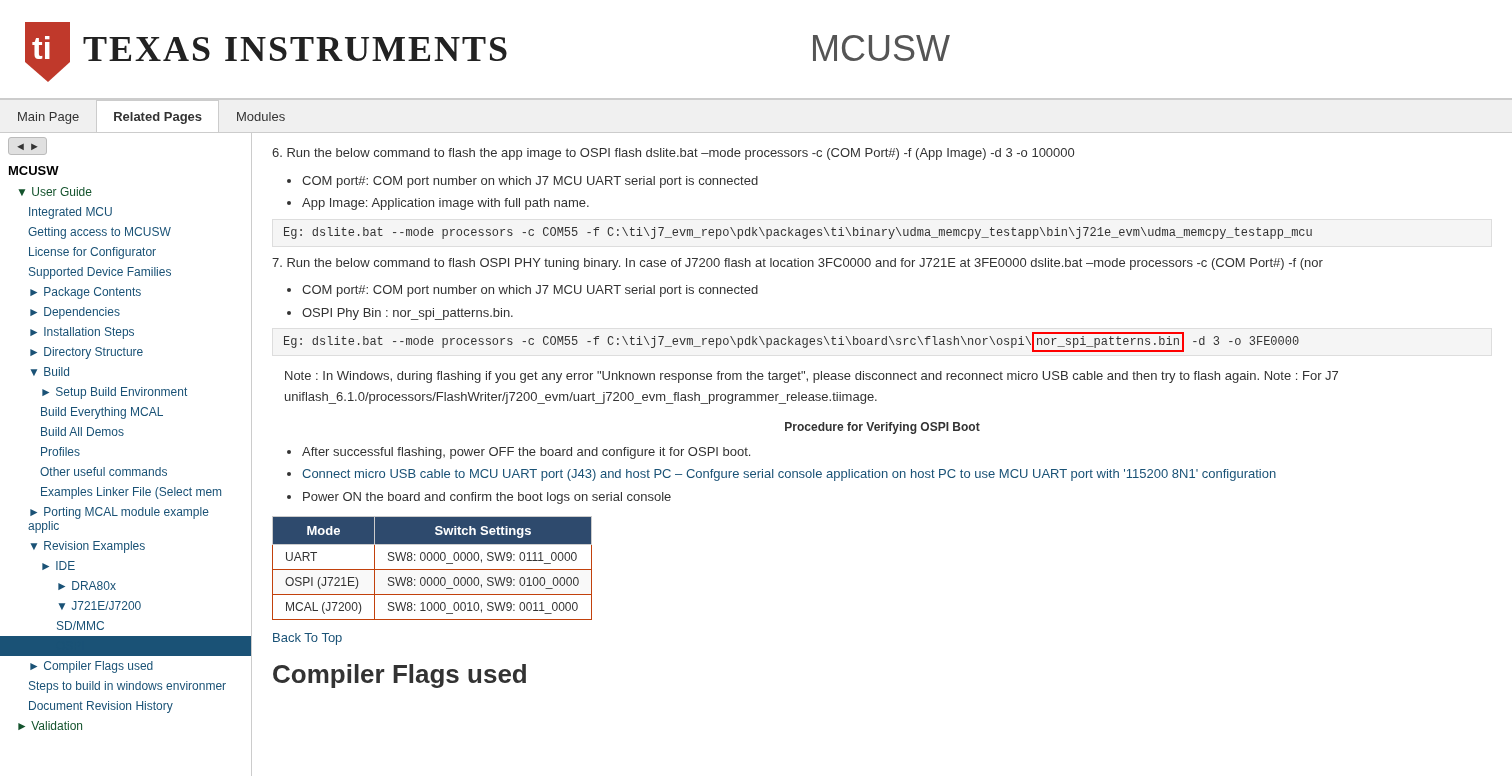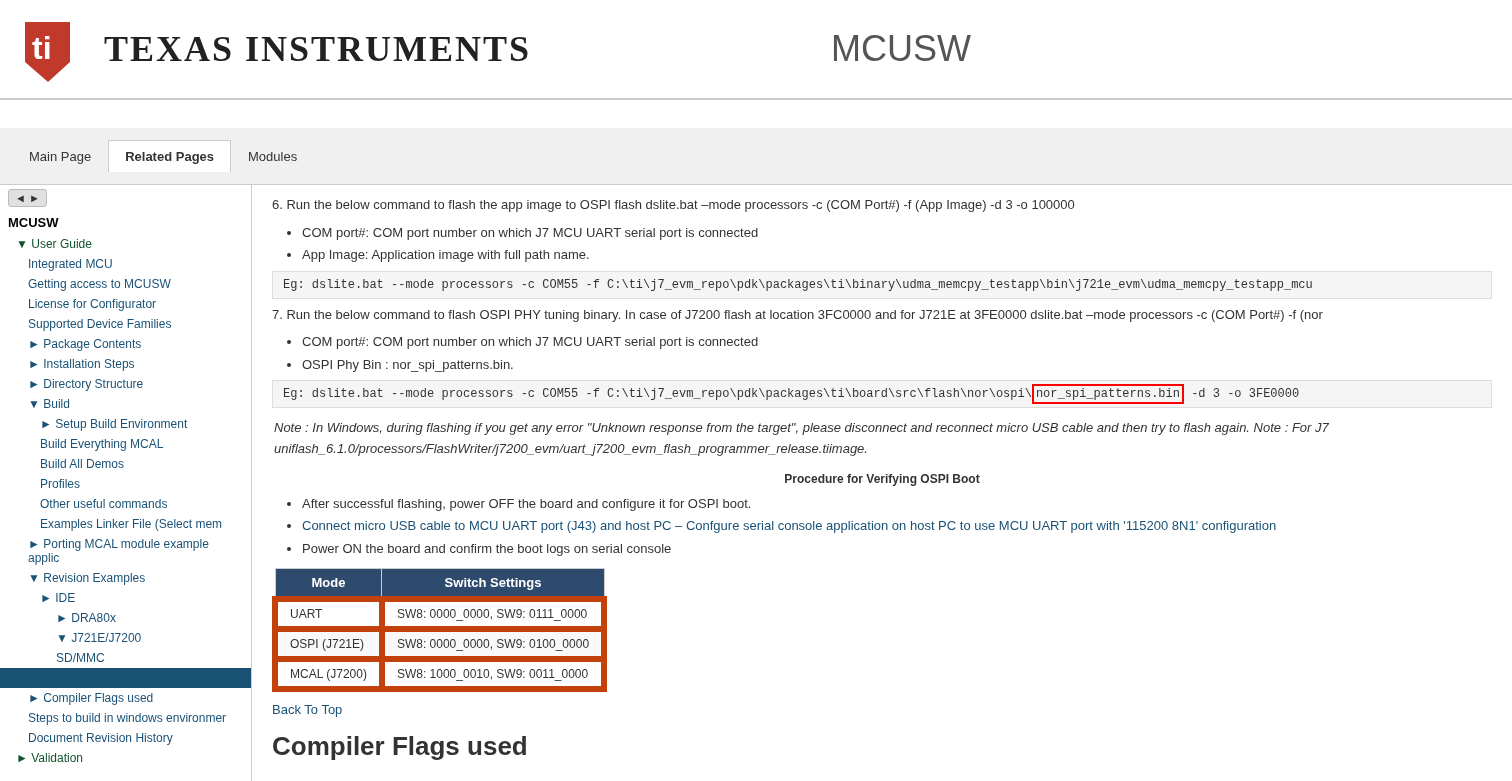--- a/index.html
+++ b/index.html
@@ -9,21 +9,21 @@
     .header {
       display: flex;
       align-items: center;
       padding: 10px 20px;
       border-bottom: 2px solid #ccc;
       height: 100px;
     }
     .header-logo {
       display: flex;
       align-items: center;
-      gap: 29px;
+      gap: 8px;
     }
     .ti-logo {
       width: 55px;
       height: 65px;
     }
     .header-title-text {
       font-size: 36px;
       font-weight: bold;
       color: #222;
       font-family: 'Times New Roman', serif;
@@ -35,22 +35,21 @@
       color: #555;
       margin-left: 300px;
       font-family: Arial, sans-serif;
     }
 
     
     .nav-tabs {
       display: flex;
       background: #f0f0f0;
       border-bottom: 1px solid #ccc;
-      padding: 12px;
-      margin-top: 28px;
+      padding: 0;
     }
     .nav-tab {
       padding: 8px 16px;
       cursor: pointer;
       border: 1px solid transparent;
       border-bottom: none;
       font-size: 13px;
       color: #333;
       background: #f0f0f0;
     }
@@ -129,42 +128,42 @@
       font-size: 12px;
       margin: 6px 0;
       white-space: nowrap;
       overflow-x: auto;
     }
     .code-highlight {
       background: transparent;
       border: 2px solid red;
       padding: 1px 2px;
     }
-    .note-text { margin: 10px 2px; line-height: 1.6; font-style: italic; }
+    .note-text { margin: 10px 12px; line-height: 1.6; }
     .section-heading { font-weight: bold; margin: 12px 0 8px 0; font-size: 12px; text-align: center; }
     .link-text { color: #1a5276; cursor: pointer; }
     .back-to-top { color: #1a5276; cursor: pointer; margin: 10px 0; display: block; }
     .big-heading { font-size: 26px; font-weight: bold; margin-top: 14px; }
 
     
     .boot-table {
       border-collapse: collapse;
       margin: 10px 0;
       border-radius: 32px;
     }
     .boot-table th {
       background: #2e4a6d;
       color: #fff;
       padding: 6px 12px;
       border: 1px solid #ccc;
       font-size: 13px;
     }
     .boot-table td {
       padding: 5px 12px;
-      border: 6px solid #c2410c;
+      border: 1px solid #c2410c;
       font-size: 12px;
     }
     .boot-table tr:nth-child(even) td { background: #f9f9f9; }
   </style>
 </head>
 <body>
 
 <div class="header">
   <div class="header-logo">
 
@@ -191,20 +190,21 @@
       <span class="sidebar-expand-btn">◄ ►</span>
     </div>
 
     <div class="sidebar-item top-level">MCUSW</div>
     <div class="sidebar-item level1">▼ User Guide</div>
     <div class="sidebar-item level2">Integrated MCU</div>
     <div class="sidebar-item level2">Getting access to MCUSW</div>
     <div class="sidebar-item level2">License for Configurator</div>
     <div class="sidebar-item level2">Supported Device Families</div>
     <div class="sidebar-item level2">► Package Contents</div>
+    <div class="sidebar-item level2">► Dependencies</div>
     <div class="sidebar-item level2">► Installation Steps</div>
     <div class="sidebar-item level2">► Directory Structure</div>
     <div class="sidebar-item level2">▼ Build</div>
     <div class="sidebar-item level3">► Setup Build Environment</div>
     <div class="sidebar-item level3">Build Everything MCAL</div>
     <div class="sidebar-item level3">Build All Demos</div>
     <div class="sidebar-item level3">Profiles</div>
     <div class="sidebar-item level3">Other useful commands</div>
     <div class="sidebar-item level3">Examples Linker File (Select mem</div>
     <div class="sidebar-item level2">► Porting MCAL module example applic</div>

